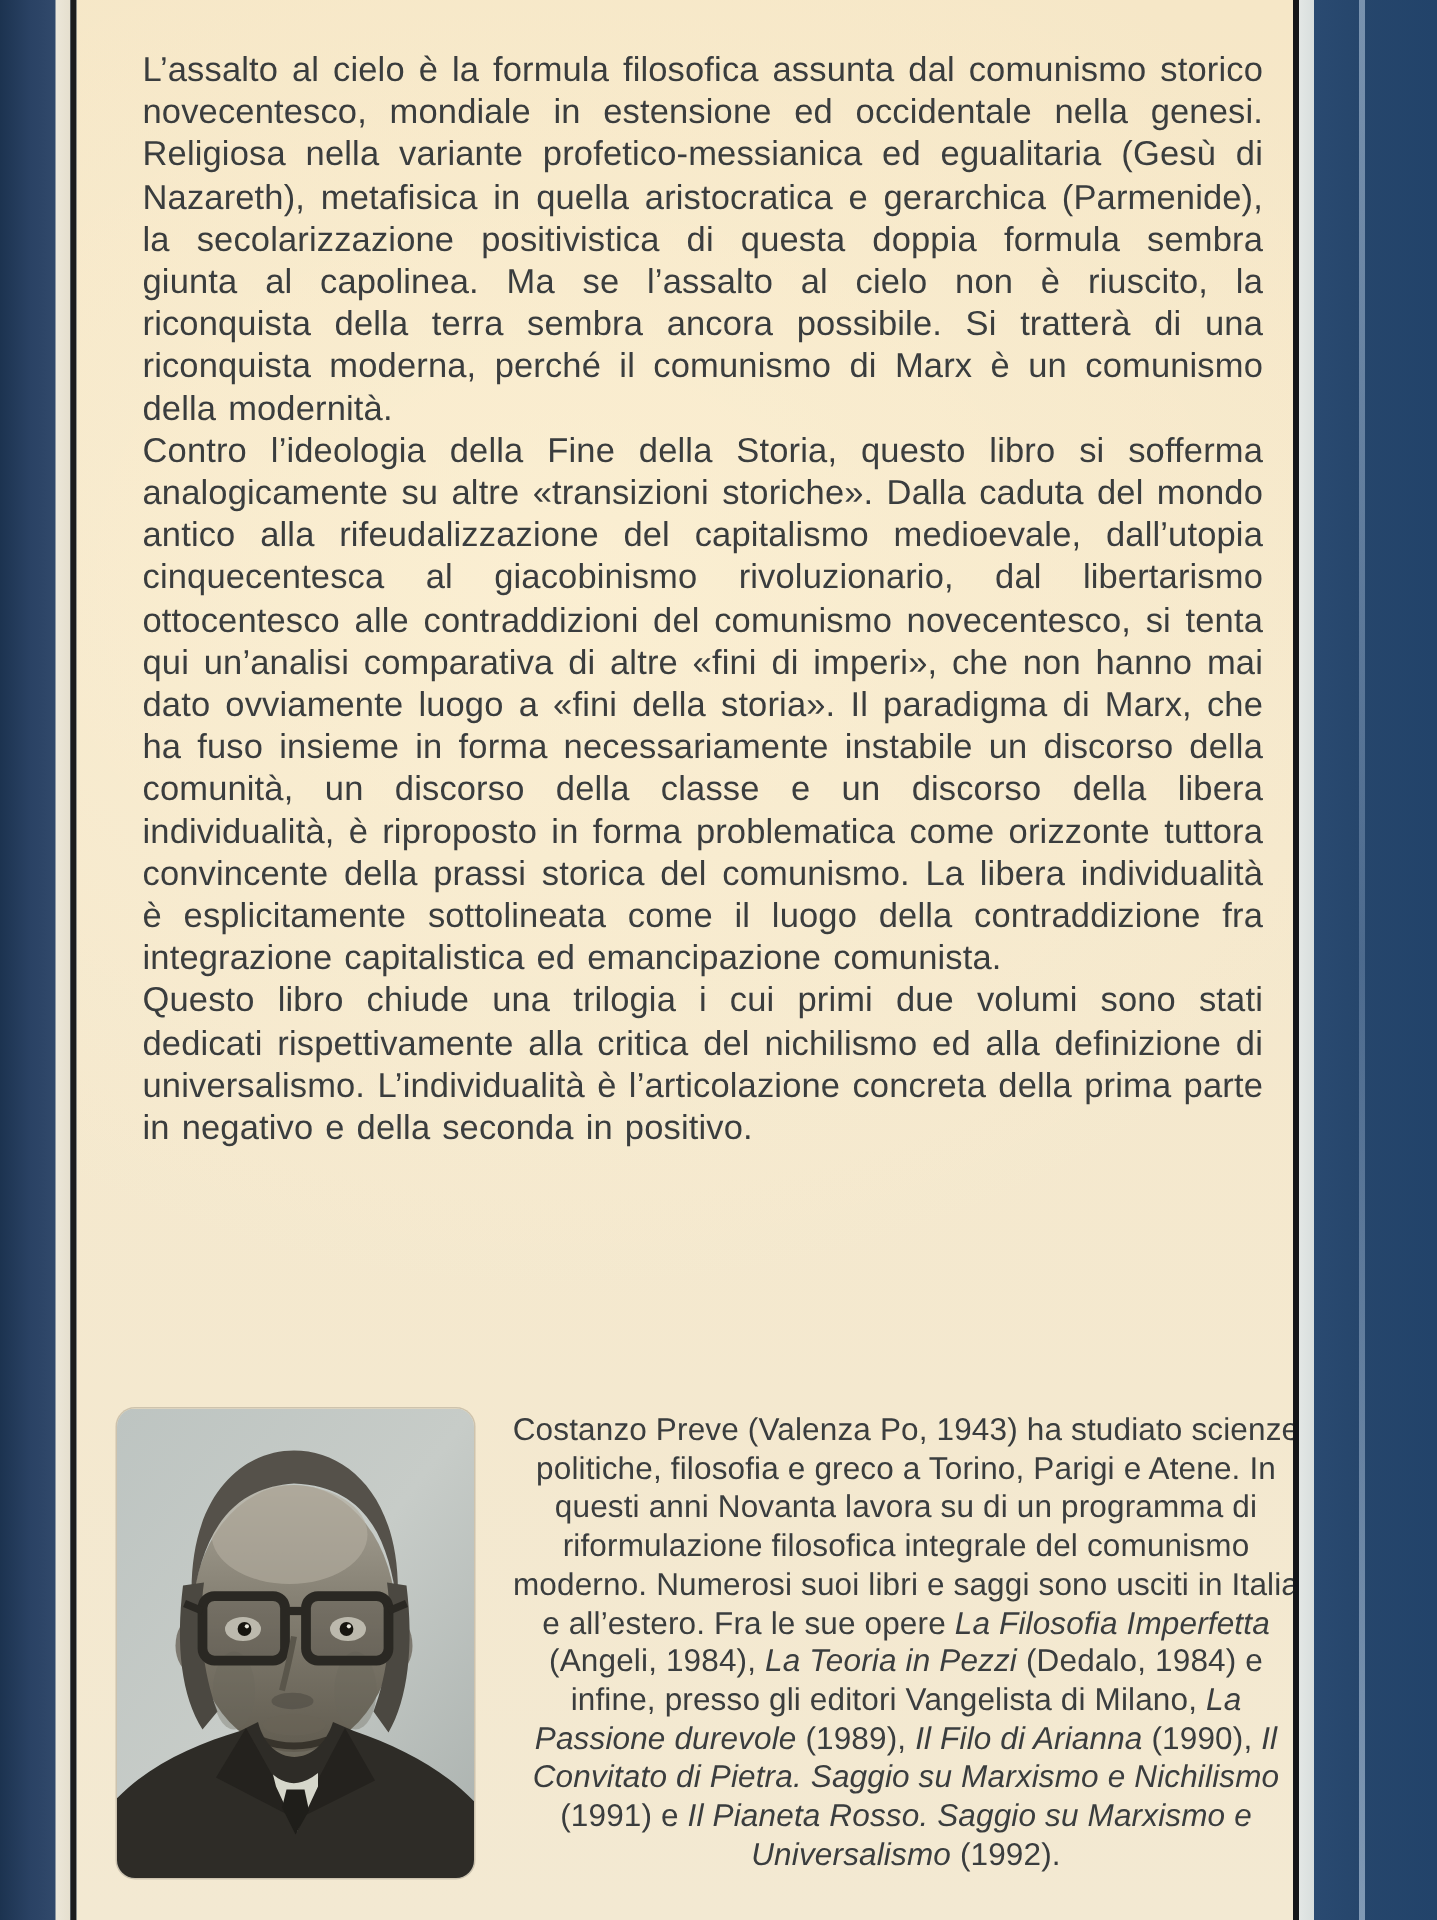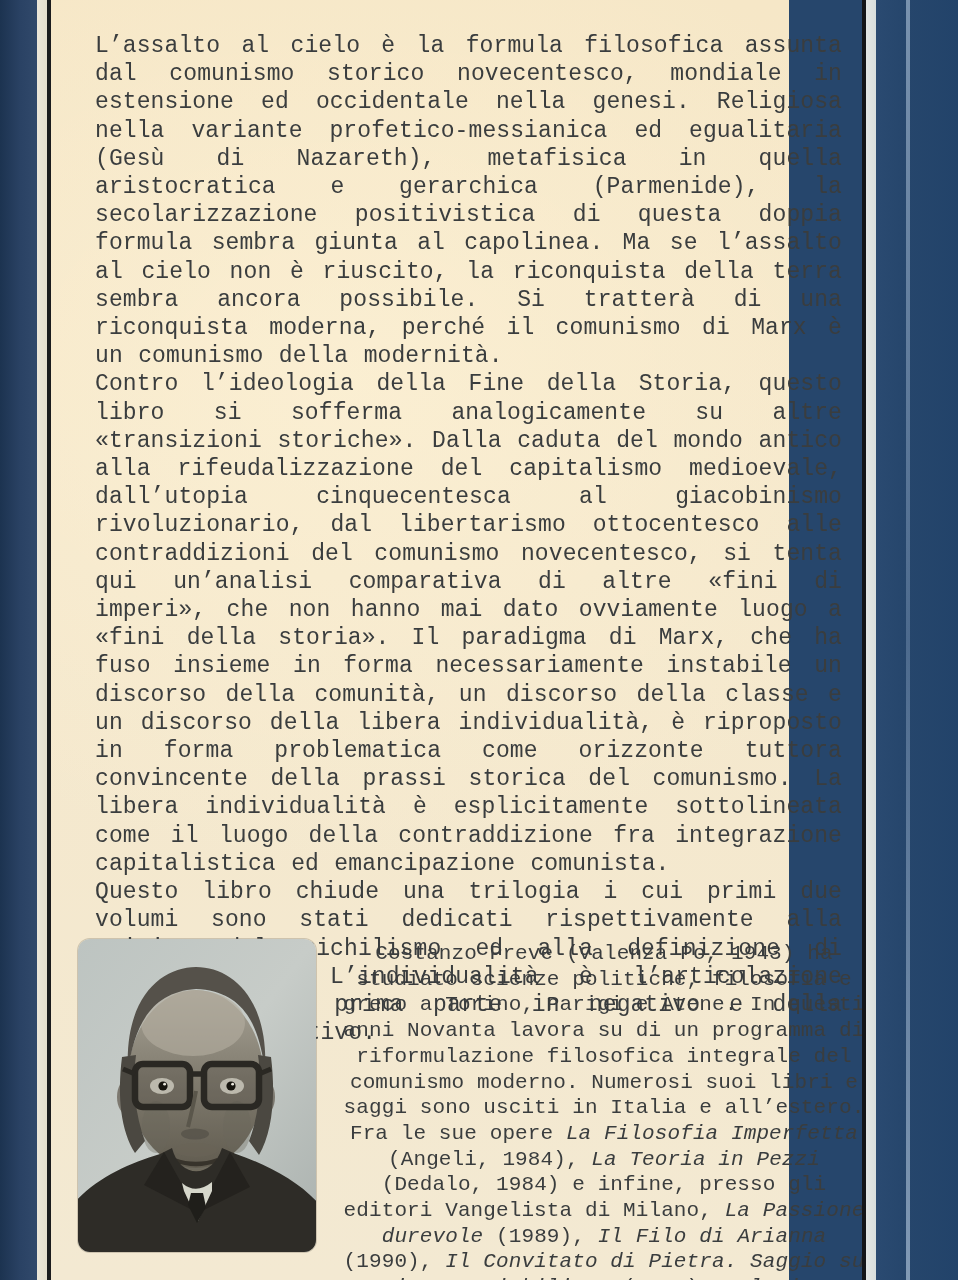--- a/index.html
+++ b/index.html
@@ -24,25 +24,24 @@
   .strip-left {
     position: absolute; left: 37px; top: 0; width: 10px; height: 100%;
     background: linear-gradient(90deg, #ece7d9, #e5dfce);
   }
   .rule-left {
     position: absolute; left: 47px; top: 0; width: 4px; height: 100%;
     background: #1b1c1e;
   }
   
   .cover {
-    position: absolute; left: 51px; top: 0; width: 738px; height: 100%;
+    position: absolute; left: 51px; top: 0; width: 811px; height: 100%;
     background:
       radial-gradient(ellipse 900px 700px at 40% 30%, rgba(255,244,216,0.55), rgba(255,244,216,0) 70%),
       linear-gradient(180deg, #f6e7c7 0%, #f5e8cc 45%, #f3e9d2 100%);
-    font-family: Liberation Mono, monospace;
   }
   .rule-right {
     position: absolute; left: 862px; top: 0; width: 4px; height: 100%;
     background: #141619;
   }
   .strip-right {
     position: absolute; left: 866px; top: 0; width: 10px; height: 100%;
     background: linear-gradient(90deg, #e3e7e5, #d8dedd);
   }
   .spine-right {

